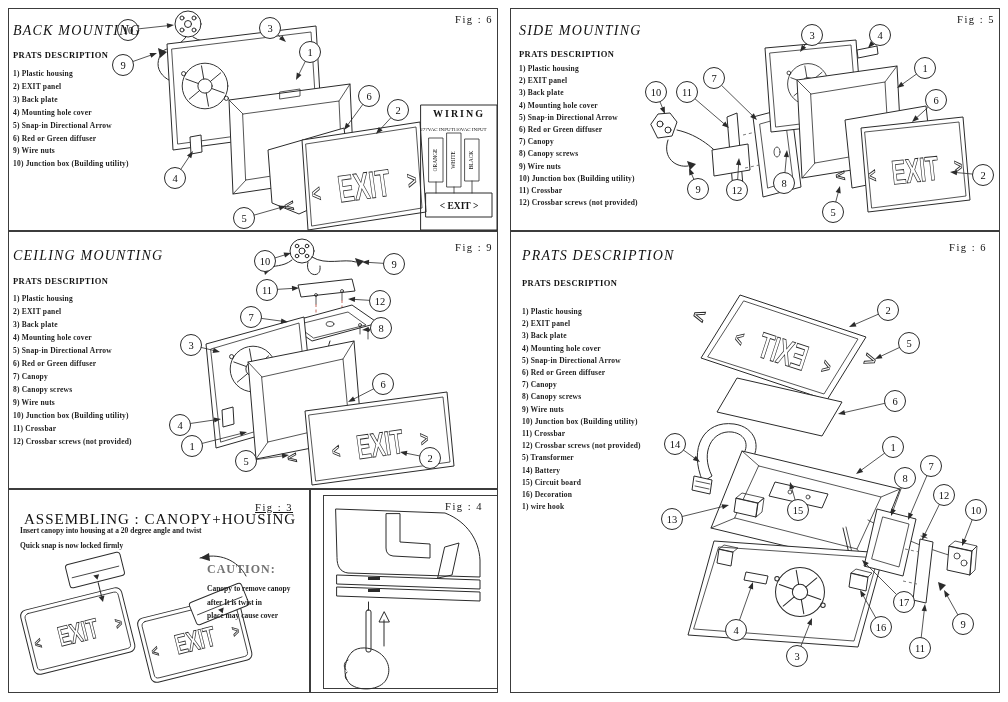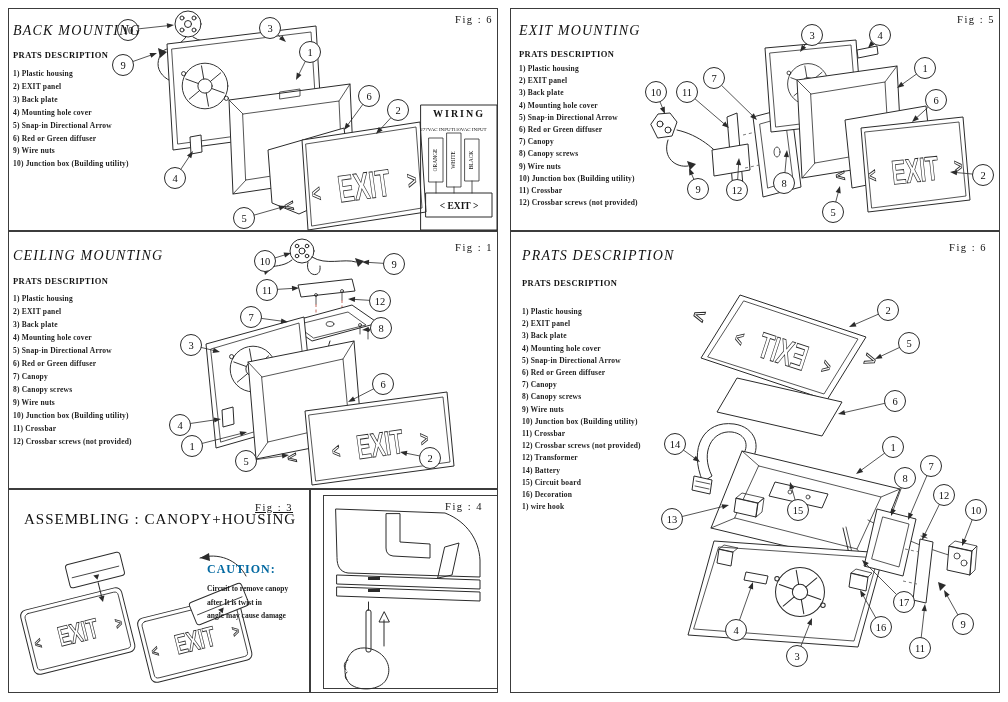--- a/index.html
+++ b/index.html
@@ -11,21 +11,21 @@
   .psub{position:absolute;font-size:8.5px;font-weight:bold;letter-spacing:0.4px;color:#111;white-space:nowrap;}
   .plist{position:absolute;white-space:nowrap;}
   .plist .part-item{font-weight:bold;color:#1c1c1c;font-size:7.5px;letter-spacing:0.2px;}
   .lh129 .part-item{line-height:12.9px;}
   .lh122 .part-item{line-height:12.2px;}
   .lh13  .part-item{line-height:13px;}
   .fig-label{position:absolute;font-size:10.5px;letter-spacing:1.5px;white-space:nowrap;color:#111;}
   .asm-title{position:absolute;font-size:15px;letter-spacing:1px;white-space:nowrap;color:#111;}
   .instr{position:absolute;}
   .instr .instr-line{font-size:7.5px;font-weight:bold;line-height:14.5px;color:#1c1c1c;white-space:nowrap;}
-  .caution-title{position:absolute;font-size:12px;font-weight:bold;letter-spacing:1px;color:#0369a1;}
+  .caution-title{position:absolute;font-size:12px;font-weight:bold;letter-spacing:1px;color:#737373;}
   .caution{position:absolute;}
   .caution .caution-line{font-size:7.5px;font-weight:bold;line-height:13.5px;color:#1c1c1c;white-space:nowrap;}
   .fig4-frame{position:absolute;border:1px solid #3c3c3c;}
   svg .ln{stroke:#2b2b2b;fill:none;stroke-width:1;stroke-linejoin:round;stroke-linecap:round;}
   svg .thin{stroke-width:0.8;}
   svg .wf{fill:#ffffff;stroke:#2b2b2b;stroke-width:1;stroke-linejoin:round;}
   svg .fill{fill:#2b2b2b;stroke:none;}
   svg .dash{stroke:#6a6a6a;fill:none;stroke-width:0.9;stroke-dasharray:3,3;}
   svg .red{stroke:#c4685c;fill:none;stroke-width:1;stroke-dasharray:3,2.5;}
   svg text.stencil{font-family:"Liberation Sans",sans-serif;font-weight:bold;fill:#ffffff;
@@ -290,21 +290,21 @@
           <circle cx="737" cy="190" r="10.5" class="callout-circle"></circle>
           <text x="737" y="193.8" class="callout-num">12</text>
         </g>
         <g>
           <line x1="693.8638473649187" y1="179.3489771848104" x2="691.363515791475" y2="173.51487018010835" class="ln thin"></line>
           <polygon points="689,168 694.1472121681011,173.40982503382057 689.3676580120073,175.45820538643224" class="fill"></polygon>
           <circle cx="698" cy="189" r="10.5" class="callout-circle"></circle>
           <text x="698" y="192.8" class="callout-num">9</text>
         </g>
       </svg>
-    <div class="ptitle" style="left:8px;top:14px;">EXIT MOUNTING</div>
+    <div class="ptitle" style="left:8px;top:14px;">SIDE MOUNTING</div>
     <div class="psub" style="left:8px;top:40px;">PRATS DESCRIPTION</div>
     <div class="plist lh122" style="left:8px;top:54px;">
         <div class="part-item">1) Plastic housing</div>
         <div class="part-item">2) EXIT panel</div>
         <div class="part-item">3) Back plate</div>
         <div class="part-item">4) Mounting hole cover</div>
         <div class="part-item">5) Snap-in Directional Arrow</div>
         <div class="part-item">6) Red or Green diffuser</div>
         <div class="part-item">7) Canopy</div>
         <div class="part-item">8) Canopy screws</div>
@@ -457,21 +457,21 @@
         <div class="part-item">4) Mounting hole cover</div>
         <div class="part-item">5) Snap-in Directional Arrow</div>
         <div class="part-item">6) Red or Green diffuser</div>
         <div class="part-item">7) Canopy</div>
         <div class="part-item">8) Canopy screws</div>
         <div class="part-item">9) Wire nuts</div>
         <div class="part-item">10) Junction box (Building utility)</div>
         <div class="part-item">11) Crossbar</div>
         <div class="part-item">12) Crossbar screws (not provided)</div>
       </div>
-    <div class="fig-label" style="right:4px;top:10px;">Fig : 1</div>
+    <div class="fig-label" style="right:4px;top:10px;">Fig : 9</div>
   </div>
 
   <div class="panel" id="panel-parts" style="left:510px;top:231px;width:490px;height:462px;">
     <svg class="fig" width="490" height="462" viewBox="510 231 490 462">
       <g>
         <polygon class="wf" points="740,295 866,337 827,400 701,358"></polygon>
         <polygon class="ln thin" points="744,301 858,339 824,394 708,357"></polygon>
         <g transform="translate(783,352) rotate(18) scale(-0.62,1)">
           <text class="stencil" font-size="36" x="0" y="12">EXIT</text>
           <text class="stencil" font-size="22" x="-74" y="8">&lt;</text>
@@ -641,21 +641,21 @@
         <div class="part-item">3) Back plate</div>
         <div class="part-item">4) Mounting hole cover</div>
         <div class="part-item">5) Snap-in Directional Arrow</div>
         <div class="part-item">6) Red or Green diffuser</div>
         <div class="part-item">7) Canopy</div>
         <div class="part-item">8) Canopy screws</div>
         <div class="part-item">9) Wire nuts</div>
         <div class="part-item">10) Junction box (Building utility)</div>
         <div class="part-item">11) Crossbar</div>
         <div class="part-item">12) Crossbar screws (not provided)</div>
-        <div class="part-item">12) Transformer</div>
+        <div class="part-item">5) Transformer</div>
         <div class="part-item">14) Battery</div>
         <div class="part-item">15) Circuit board</div>
         <div class="part-item">16) Decoration</div>
         <div class="part-item">1) wire hook</div>
       </div>
     <div class="fig-label" style="right:12px;top:10px;">Fig : 6</div>
   </div>
 
   <div class="panel" id="panel-assembling" style="left:8px;top:489px;width:302px;height:204px;">
     <svg class="fig" width="302" height="204" viewBox="8 489 302 204">
@@ -688,25 +688,29 @@
         <rect class="wf" x="-28" y="-12" width="56" height="24" rx="3"></rect>
         <line class="ln thin" x1="-24" y1="2" x2="24" y2="2"></line>
         <path class="fill" d="M-3,5 l6,0 -3,5 z"></path>
       </g>
       <g class="ln">
         <path d="M246,576 C238,560 218,552 200,558"></path>
         <path class="fill" d="M200,558 l9,-5 1,8 z"></path>
       </g>
     </svg>
     <div class="asm-title" style="left:9px;top:21px;margin-left:6px;">ASSEMBLING : CANOPY+HOUSING</div>
+    <div class="instr" style="left:11px;top:34px;">
+        <div class="instr-line">Insert canopy into housing at a 20 degree angle and twist</div>
+        <div class="instr-line">Quick snap is now locked firmly</div>
+      </div>
     <div class="caution-title" style="left:198px;top:72px;">CAUTION:</div>
     <div class="caution" style="left:198px;top:92px;">
-        <div class="caution-line">Circuit to remove canopy</div>
+        <div class="caution-line">Canopy to remove canopy</div>
         <div class="caution-line">after It is twist in</div>
-        <div class="caution-line">angle may cause damage</div>
+        <div class="caution-line">place may cause cover</div>
       </div>
     <div class="fig-label" style="right:16px;top:12px;text-decoration:underline;">Fig : 3</div>
   </div>
 
   <div class="panel" id="panel-fig4" style="left:310px;top:489px;width:188px;height:204px;">
     <div class="fig4-frame" style="left:12px;top:5px;width:173px;height:192px;"></div>
     <svg class="fig" width="188" height="204" viewBox="310 489 188 204">
       <g class="ln">
         <path d="M336,509 L445,513 C468,522 479,541 480,560 L480,577 L348,573 C340,572 337,566 337,558 Z"></path>
         <path d="M386,514 L386,548 Q386,555 393,556 L430,558 L430,544 L400,542 L400,514 Z"></path>

